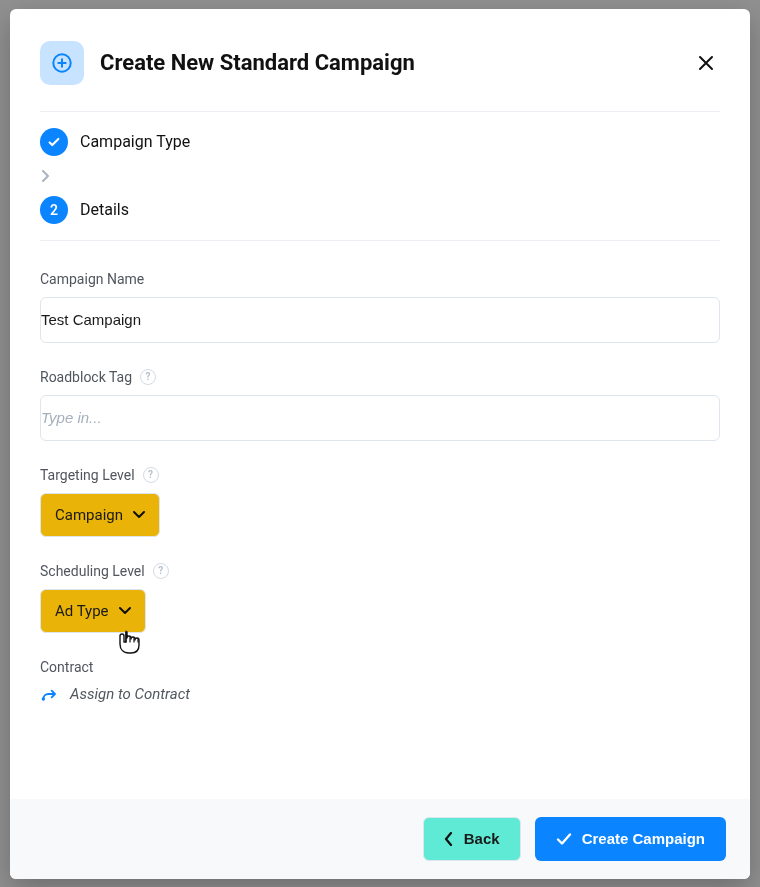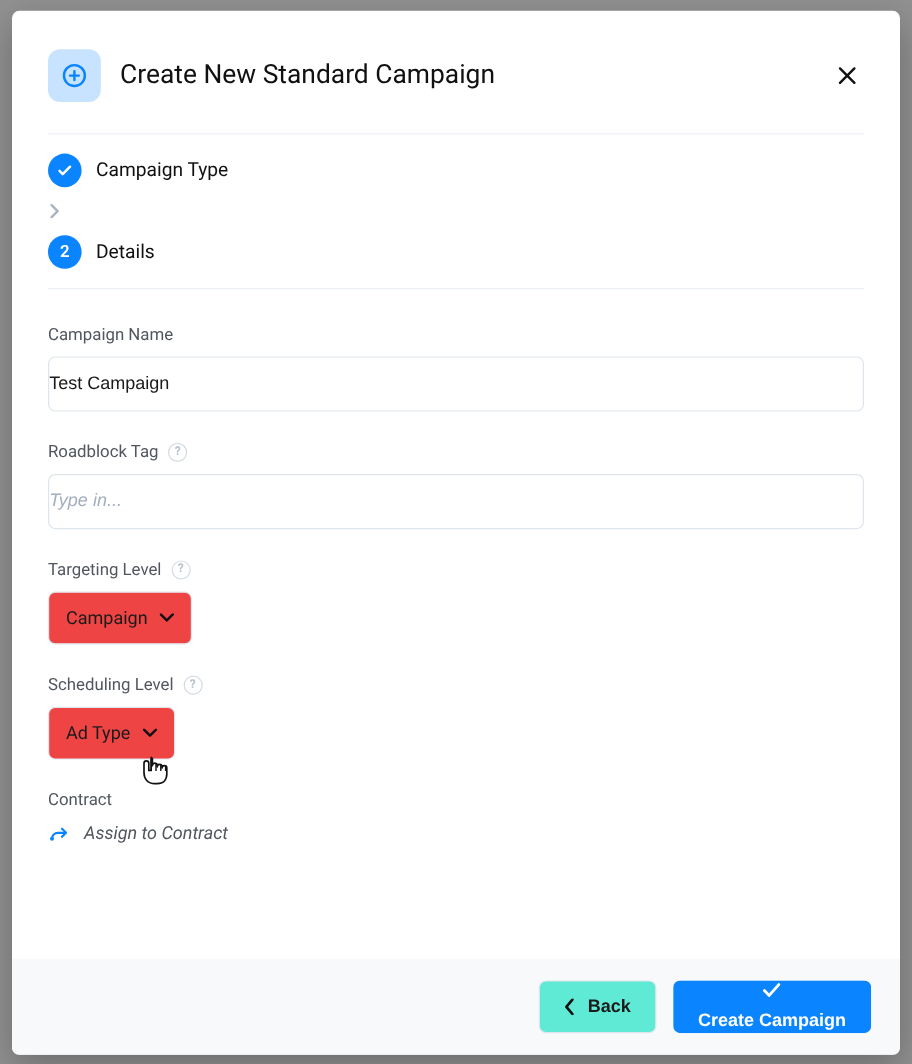--- a/index.html
+++ b/index.html
@@ -18,21 +18,21 @@
   .modal-header {
     display: flex; align-items: center; justify-content: space-between;
     padding: 32px 30px 10px 30px;
   }
   .modal-header-left { display: flex; align-items: center; gap: 16px; }
   .header-icon {
     width: 44px; height: 44px; border-radius: 10px;
     background: #c7e3ff;
     display: flex; align-items: center; justify-content: center;
   }
-  .header-title { font-size: 22px; font-weight: 400; color: #111; }
+  .header-title { font-size: 22px; font-weight: 700; color: #111; }
   .close-btn {
     font-size: 18px; line-height: 1; cursor: pointer; padding: 6px;
     background: none; border: none; color: #111;
   }
 
   
   .stepper-wrap { padding: 0 30px; }
   .stepper-divider-top, .stepper-divider-bottom {
     height: 1px; background: #eceff4; width: 100%;
   }
@@ -71,21 +71,21 @@
     width: 100%; height: 46px;
     border: 1px solid #dfe5ec; border-radius: 6px;
     padding: 0 0; font-size: 15px; color: #1a1a1a;
   }
   .text-input::placeholder { color: #a4afbd; font-style: italic; }
 
   .select-like {
     display: inline-flex; align-items: center; gap: 10px;
     height: 44px; padding: 0 14px;
     border: 1px solid #dfe5ec; border-radius: 6px;
-    font-size: 15px; color: #1a1a1a; cursor: pointer; background: #ef4444;
+    font-size: 15px; color: #1a1a1a; cursor: pointer; background: #eab308;
   }
 
   .contract-link {
     display: inline-flex; align-items: center; gap: 10px;
     color: #0a84ff; cursor: pointer;
   }
   .contract-link .link-text { color: #51565e; font-style: italic; font-size: 15px; }
 
   
   .modal-footer {
@@ -93,21 +93,21 @@
     padding: 18px 24px;
     display: flex; justify-content: flex-end; gap: 14px;
   }
   .btn {
     height: 44px; padding: 0 20px; border-radius: 6px;
     font-size: 15px; font-weight: 600; cursor: pointer;
     display: inline-flex; align-items: center; gap: 10px;
     border: 1px solid transparent;
   }
   .btn-secondary { background: #5eead4; border-color: #dfe5ec; color: #1a1a1a; }
-  .btn-primary { background: #0a84ff; color: #fff; flex-direction: column; }
+  .btn-primary { background: #0a84ff; color: #fff; }
 
   .cursor-pointer-icon {
     position: absolute; pointer-events: none;
   }
 
   .select-wrap { position: relative; display: inline-block; }
 
   svg { display: block; }
 </style>
 </head>

